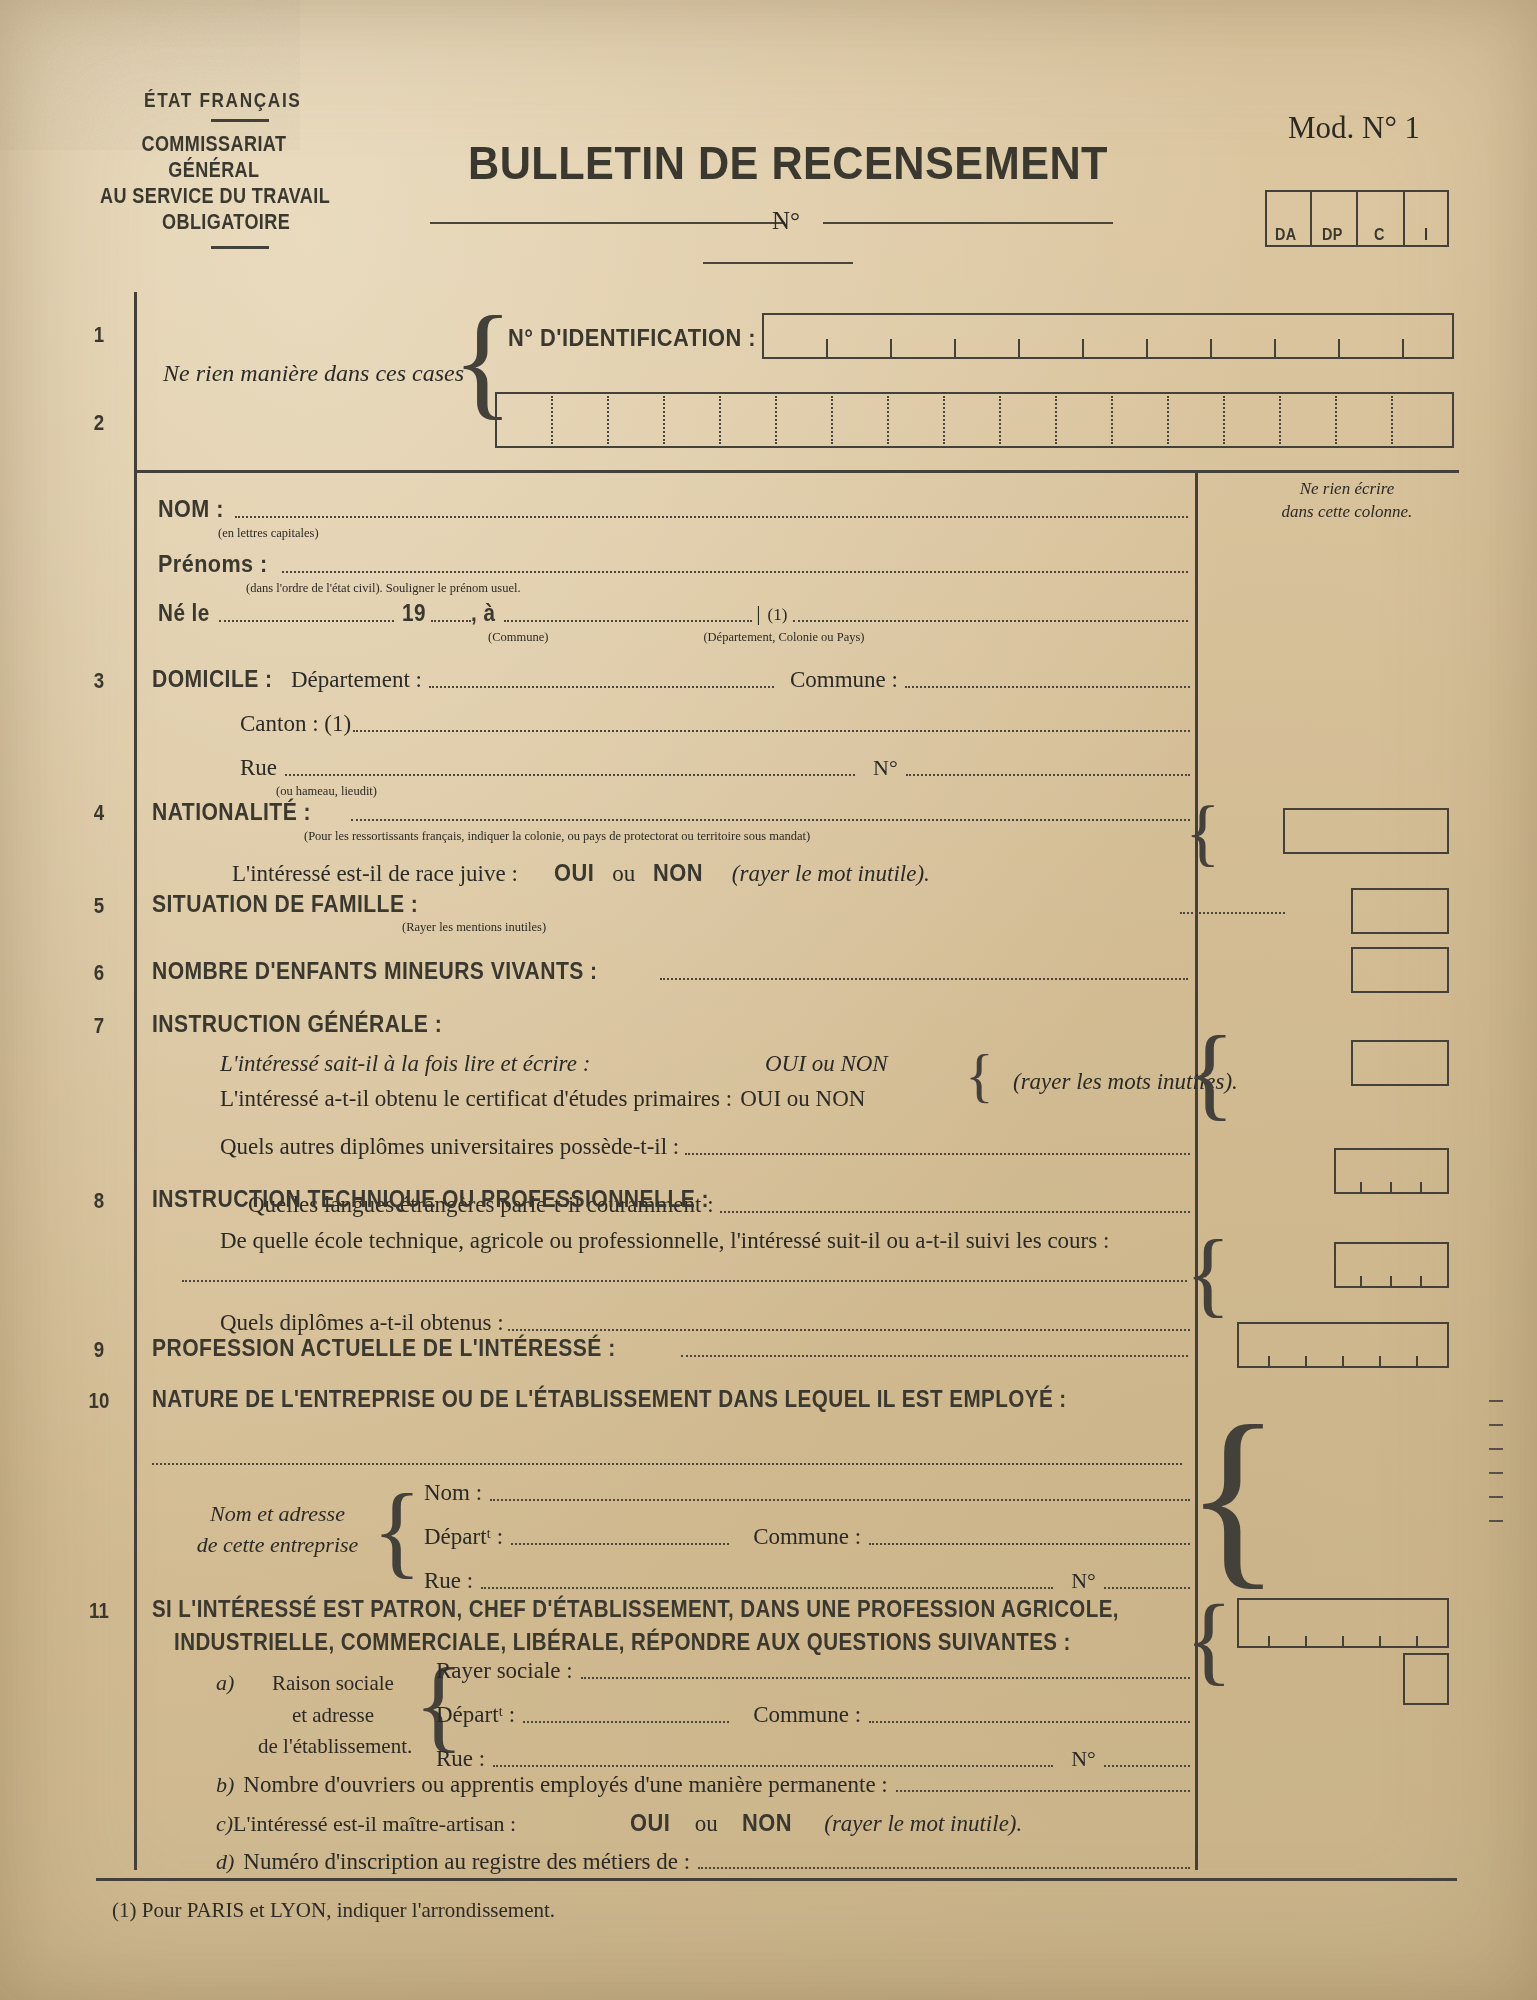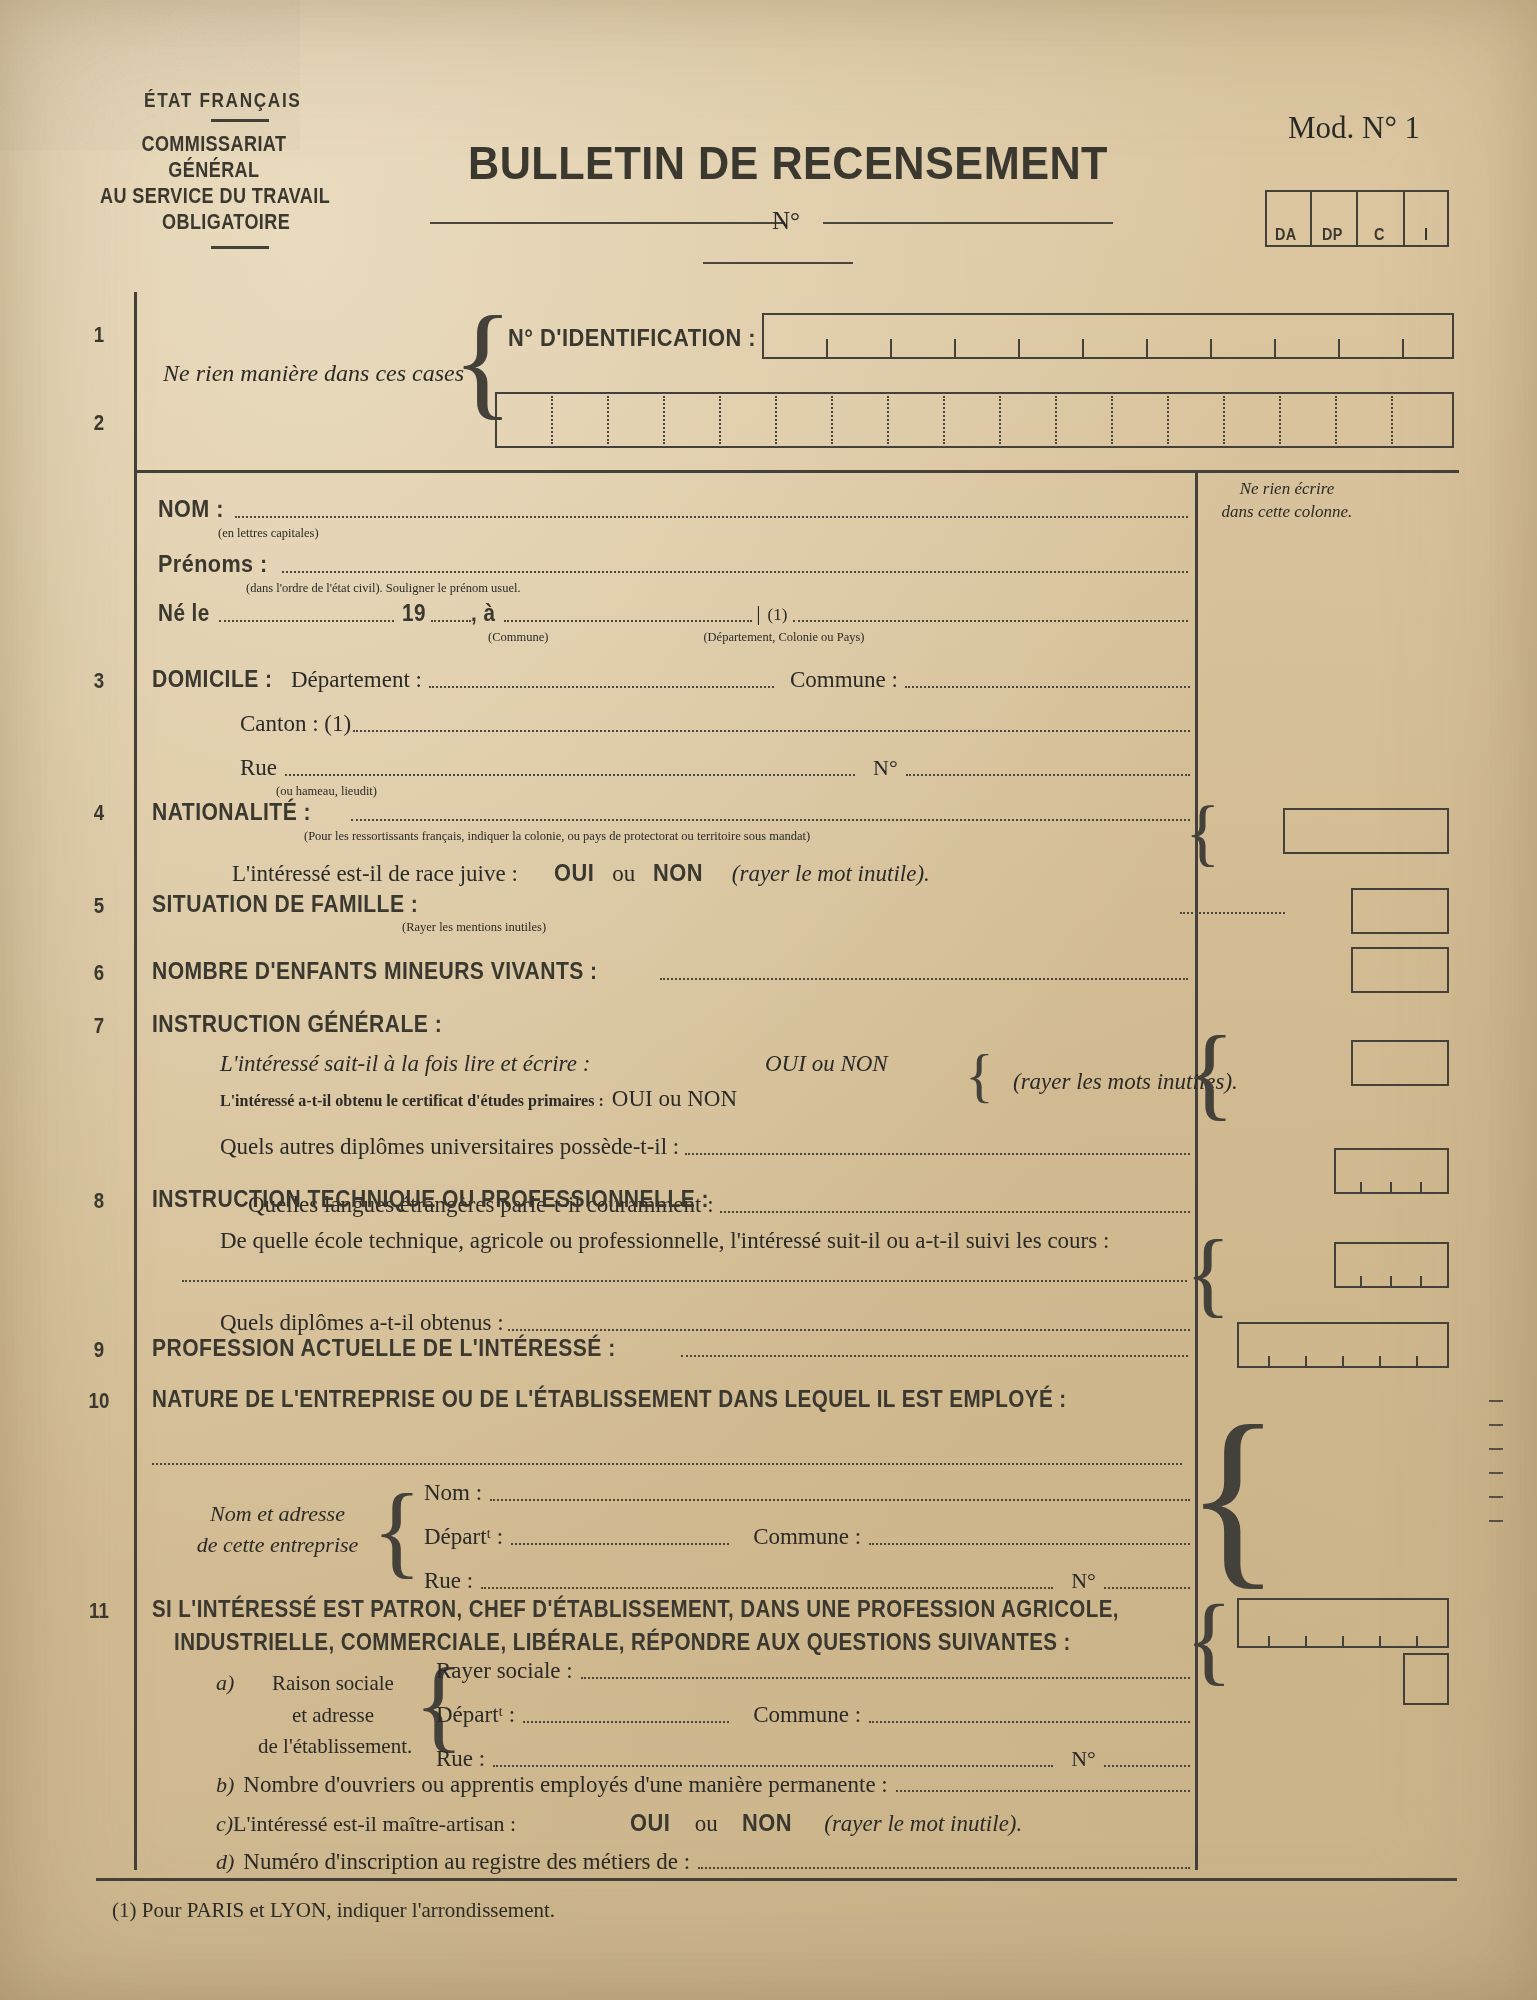--- a/index.html
+++ b/index.html
@@ -165,21 +165,21 @@
     <div class="dotcol" style="left:1223px;top:396px;height:48px;"></div>
     <div class="dotcol" style="left:1279px;top:396px;height:48px;"></div>
     <div class="dotcol" style="left:1335px;top:396px;height:48px;"></div>
     <div class="dotcol" style="left:1391px;top:396px;height:48px;"></div>
   </div>
 
   <div class="hrule" style="left:134px;top:470px;width:1325px;"></div>
 
   <div class="vrule" style="left:1195px;top:470px;height:1400px;"></div>
 
-  <div class="serif italic" style="position:absolute;left:1172px;top:478px;width:230px;text-align:center;font-size:17px;line-height:1.35;">
+  <div class="serif italic" style="position:absolute;left:1232px;top:478px;width:230px;text-align:center;font-size:17px;line-height:1.35;">
     <div>Ne rien écrire</div>
     <div>dans cette colonne.</div>
   </div>
 
   <div style="position:absolute;left:158px;top:495px;width:1030px;">
     <div class="row">
       <span class="cond" style="font-size:24px;transform:scaleX(.9);white-space:nowrap;">NOM :</span>
       <span class="lead" style="margin-left:4px;"></span>
     </div>
     <div class="serif tiny" style="margin-left:60px;margin-top:3px;">(en lettres capitales)</div>
@@ -273,21 +273,21 @@
   <div class="num" style="top:1013px;">7</div>
   <div style="position:absolute;left:152px;top:1010px;width:1038px;">
     <div class="cond" style="font-size:24px;transform:scaleX(.88);display:inline-block;white-space:nowrap;">INSTRUCTION GÉNÉRALE :</div>
 
     <div style="margin-left:68px;margin-top:13px;position:relative;">
       <div class="row" style="align-items:baseline;font-style:italic;">
         <span class="serif" style="font-size:23px;white-space:nowrap;">L'intéressé sait-il à la fois lire et écrire :</span>
         <span class="serif" style="font-size:23px;position:absolute;left:545px;">OUI ou NON</span>
       </div>
       <div class="row" style="align-items:baseline;margin-top:9px;">
-        <span class="serif" style="font-size:16px;white-space:nowrap;font-weight:bold;">L'intéressé a-t-il obtenu le certificat d'études primaires :</span>
+        <span class="serif" style="font-size:23px;white-space:nowrap;">L'intéressé a-t-il obtenu le certificat d'études primaires :</span>
         <span class="serif" style="font-size:23px;margin-left:8px;">OUI ou NON</span>
       </div>
       <div class="brace" style="position:absolute;left:745px;top:-6px;font-size:60px;font-weight:300;">{</div>
       <div class="serif italic" style="position:absolute;left:793px;top:18px;font-size:23px;white-space:nowrap;">(rayer les mots inutiles).</div>
     </div>
 
     <div class="row" style="margin-left:68px;margin-top:22px;">
       <span class="serif" style="font-size:23px;white-space:nowrap;">Quels autres diplômes universitaires possède-t-il :</span>
       <span class="lead" style="margin-left:6px;"></span>
     </div>

